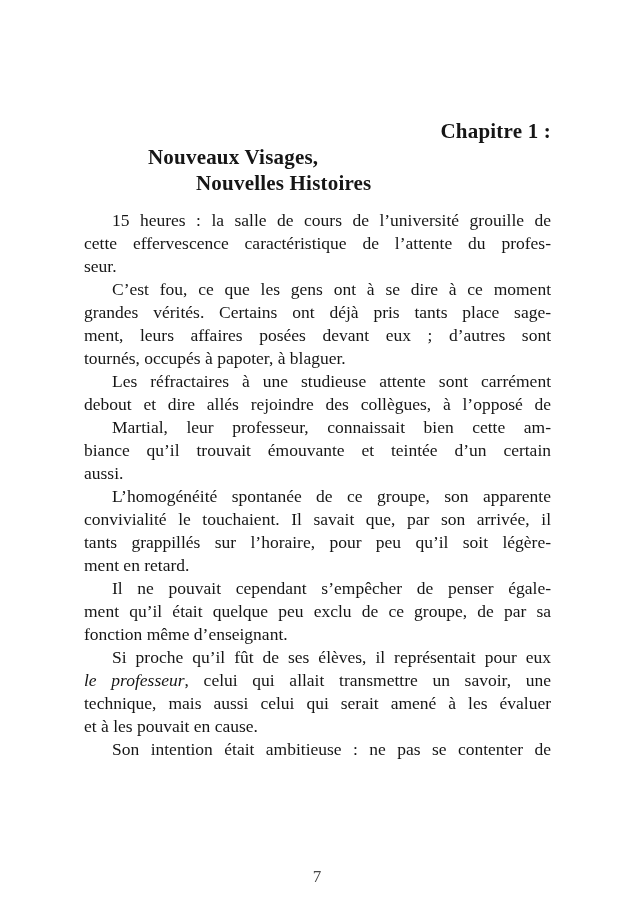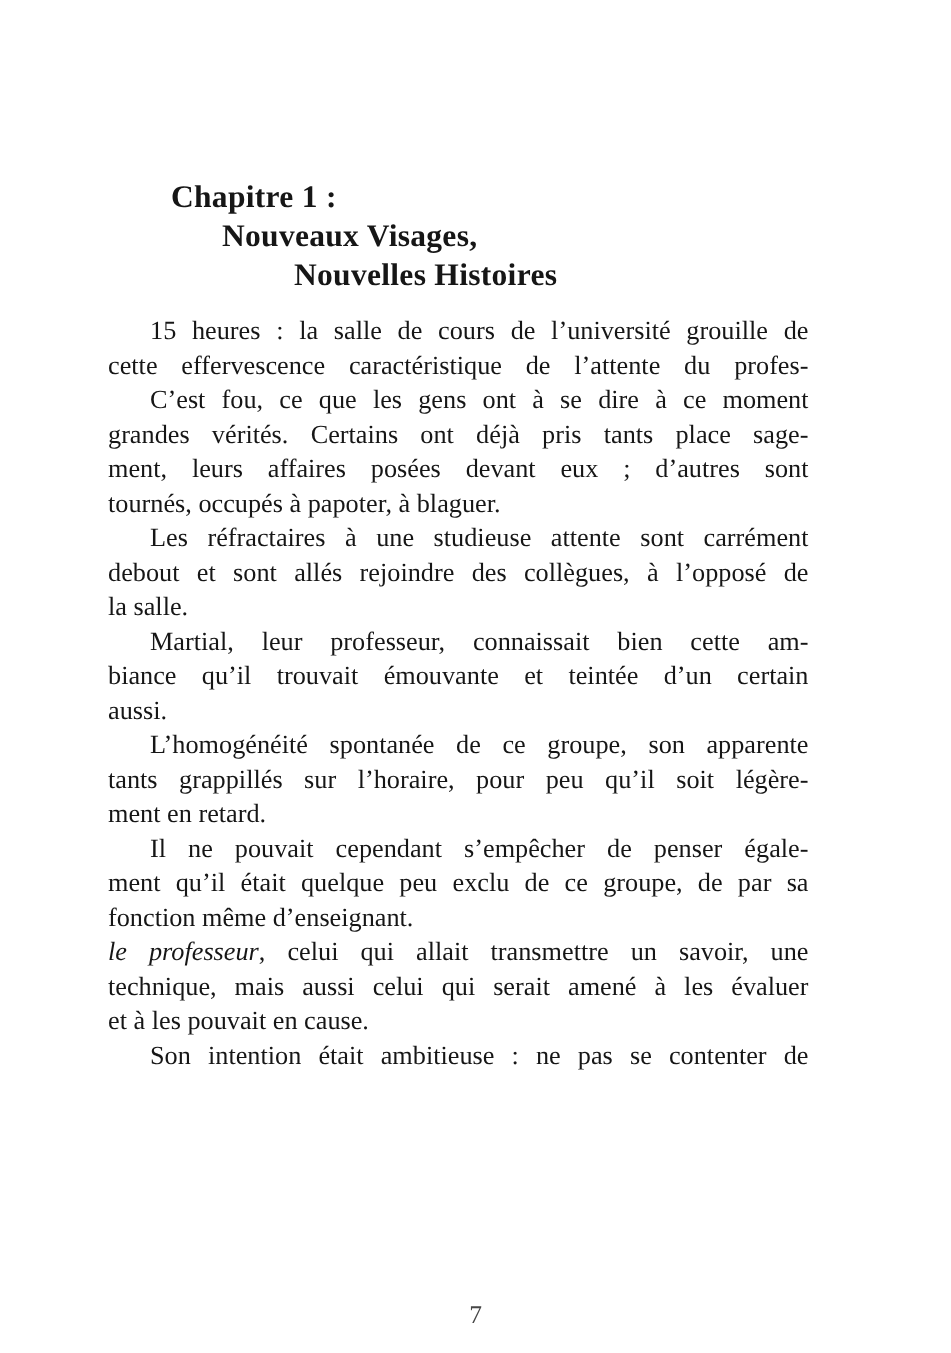--- a/index.html
+++ b/index.html
@@ -22,26 +22,26 @@
     position: absolute;
     left: 84px;
     top: 118px;
     width: 467px;
     font-size: 21px;
     line-height: 26px;
     font-weight: bold;
     letter-spacing: 0.2px;
     white-space: nowrap;
   }
-  .heading .h1 { padding-left: 30px; }
+  .heading .h1 { padding-left: 30px; text-align: right; }
   .heading .h2 { padding-left: 64px; }
   .heading .h3 { padding-left: 112px; }
   .body-text {
     position: absolute;
-    left: 72px;
+    left: 84px;
     top: 209px;
     width: 467px;
     font-size: 17.5px;
     line-height: 23px;
   }
   .body-text .line {
     height: 23px;
     overflow: hidden;
     text-align: justify;
     text-align-last: justify;
@@ -74,48 +74,50 @@
   <div class="heading">
     <div class="h1">Chapitre 1 :</div>
     <div class="h2">Nouveaux Visages,</div>
     <div class="h3">Nouvelles Histoires</div>
   </div>
 
   <div class="body-text" id="body-text">
       <div>
         <div class="line indent">15 heures : la salle de cours de l’université grouille de</div>
         <div class="line">cette effervescence caractéristique de l’attente du profes-</div>
+        <div class="line para-end">seur.</div>
       </div>
       <div>
         <div class="line indent">C’est fou, ce que les gens ont à se dire à ce moment</div>
         <div class="line">grandes vérités. Certains ont déjà pris tants place sage-</div>
         <div class="line">ment, leurs affaires posées devant eux ; d’autres sont</div>
         <div class="line para-end">tournés, occupés à papoter, à blaguer.</div>
       </div>
       <div>
         <div class="line indent">Les réfractaires à une studieuse attente sont carrément</div>
-        <div class="line">debout et sont allés rejoindre des collègues, à l’opposé de</div>
-        <div class="line para-end">la salle.</div>
+        <div class="line">debout et dire allés rejoindre des collègues, à l’opposé de</div>
       </div>
       <div>
         <div class="line indent">Martial, leur professeur, connaissait bien cette am-</div>
         <div class="line">biance qu’il trouvait émouvante et teintée d’un certain</div>
         <div class="line para-end">aussi.</div>
       </div>
       <div>
         <div class="line indent">L’homogénéité spontanée de ce groupe, son apparente</div>
+        <div class="line">convivialité le touchaient. Il savait que, par son arrivée, il</div>
         <div class="line">tants grappillés sur l’horaire, pour peu qu’il soit légère-</div>
         <div class="line para-end">ment en retard.</div>
       </div>
       <div>
         <div class="line indent">Il ne pouvait cependant s’empêcher de penser égale-</div>
         <div class="line">ment qu’il était quelque peu exclu de ce groupe, de par sa</div>
         <div class="line para-end">fonction même d’enseignant.</div>
       </div>
       <div>
+        <div class="line indent">Si proche qu’il fût de ses élèves, il représentait pour eux</div>
         <div class="line"><em>le professeur</em>, celui qui allait transmettre un savoir, une</div>
         <div class="line">technique, mais aussi celui qui serait amené à les évaluer</div>
         <div class="line para-end">et à les pouvait en cause.</div>
       </div>
       <div>
         <div class="line indent">Son intention était ambitieuse : ne pas se contenter de</div>
       </div>
     </div>
 
   <div class="page-number">7</div>

